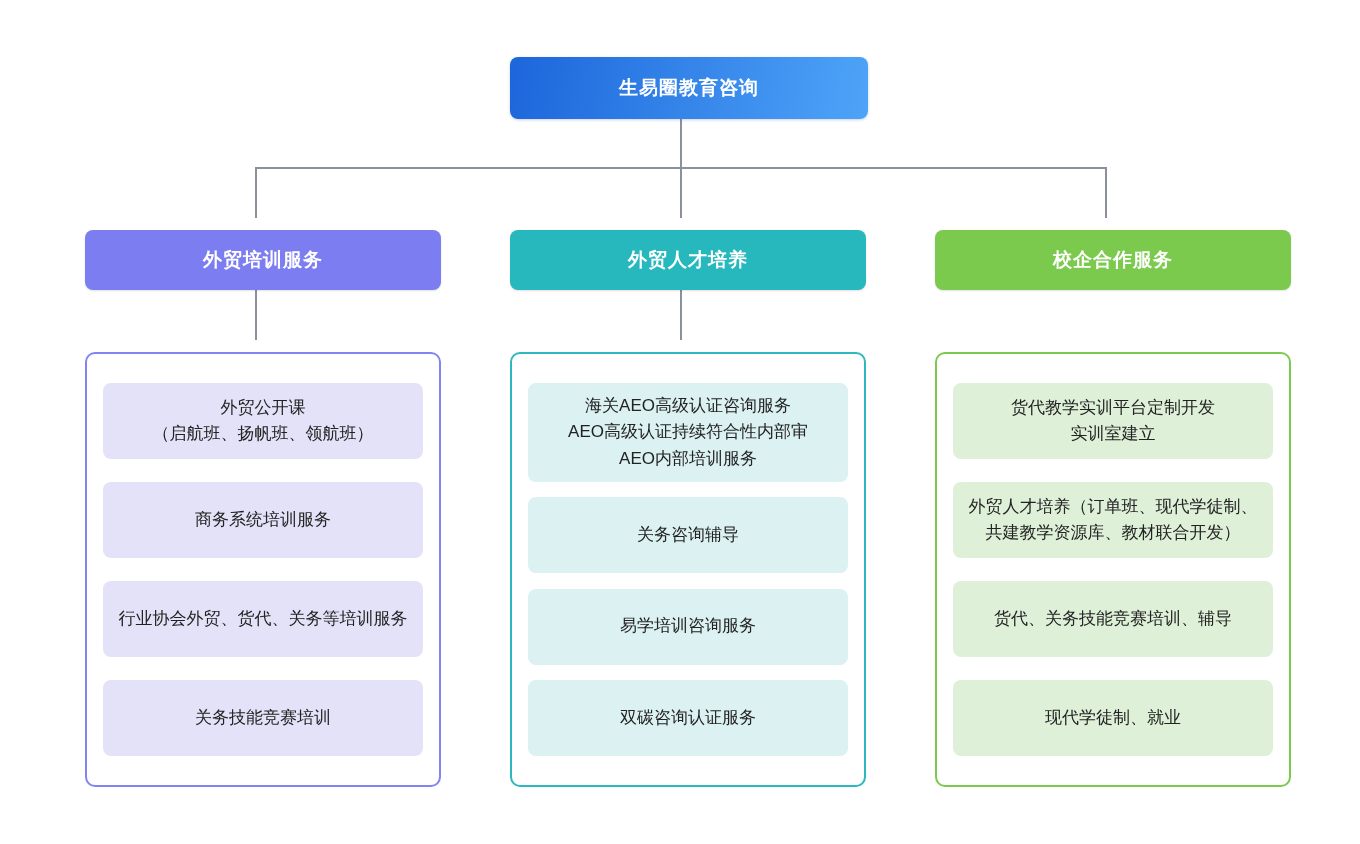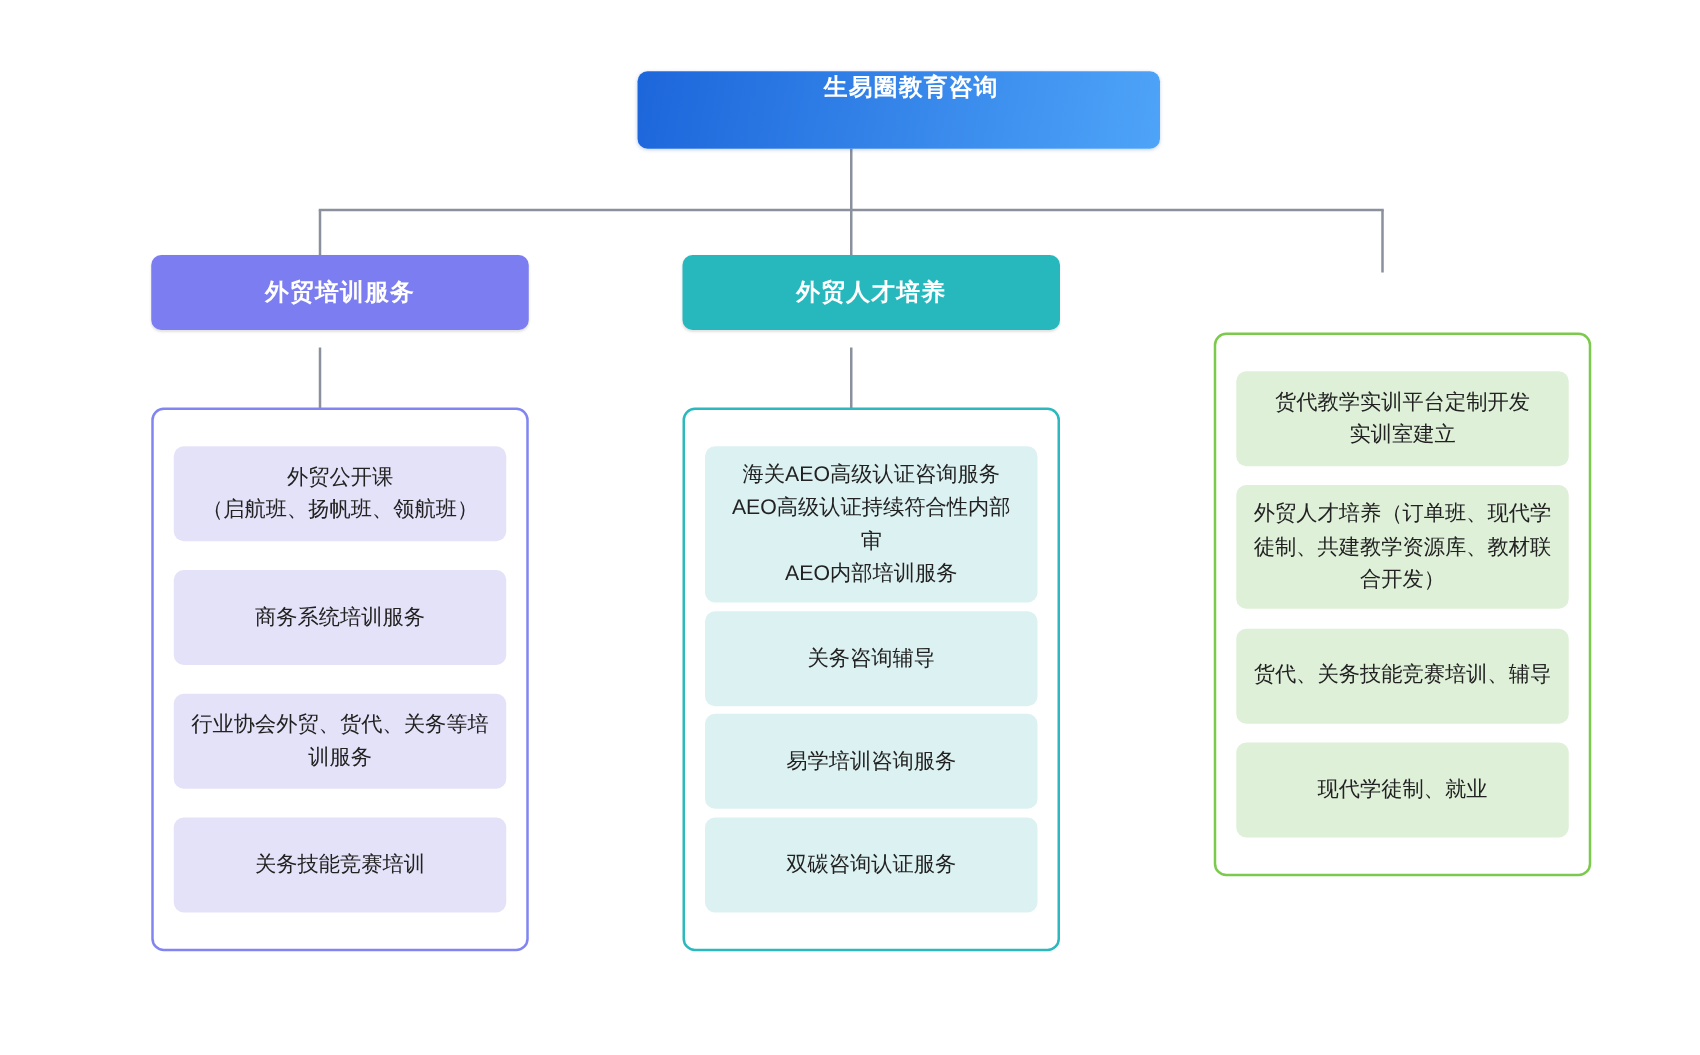--- a/index.html
+++ b/index.html
@@ -16,40 +16,38 @@
     overflow: hidden;
   }
   .line {
     position: absolute;
     background: #8a909c;
   }
   .root-node {
     position: absolute;
     left: 510px;
     top: 57px;
-    width: 398px;
+    width: 358px;
     height: 62px;
     border-radius: 8px;
     display: flex;
-    align-items: flex-start;
+    align-items: center;
     justify-content: center;
     box-shadow: 0 1px 3px rgba(30, 80, 180, 0.25);
-    padding-left: 20px;
   }
   .root-node .node-label {
     color: #ffffff;
     font-size: 19px;
     font-weight: 700;
     letter-spacing: 1px;
   }
   .branch {
     position: absolute;
-    top: 204px;
-    width: 302px;
-    margin-left: 36px;
+    top: 230px;
+    width: 356px;
   }
   .branch-header {
     height: 60px;
     border-radius: 8px;
     display: flex;
     align-items: center;
     justify-content: center;
     background: var(--hdr);
     box-shadow: 0 1px 2px rgba(0,0,0,0.12);
   }
@@ -143,20 +141,23 @@
       <div class="item">
           <span class="item-text">易学培训咨询服务</span>
         </div>
       <div class="item">
           <span class="item-text">双碳咨询认证服务</span>
         </div>
     </div>
   </div>
 
   <div class="branch" style="left: 935px; --hdr: #7CCA4D; --brd: #7CCA4D; --itembg: #DFF0D9;">
+    <div class="branch-header">
+      <span class="node-label">校企合作服务</span>
+    </div>
     <div class="branch-box">
       <div class="item">
           <span class="item-text">货代教学实训平台定制开发
 实训室建立</span>
         </div>
       <div class="item">
           <span class="item-text">外贸人才培养（订单班、现代学徒制、共建教学资源库、教材联合开发）</span>
         </div>
       <div class="item">
           <span class="item-text">货代、关务技能竞赛培训、辅导</span>

